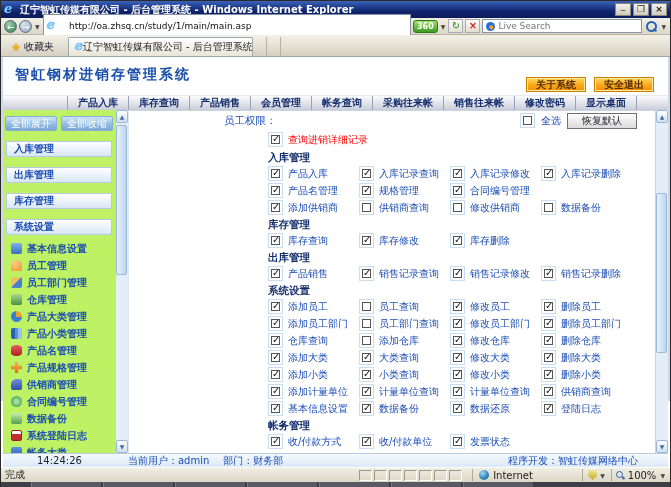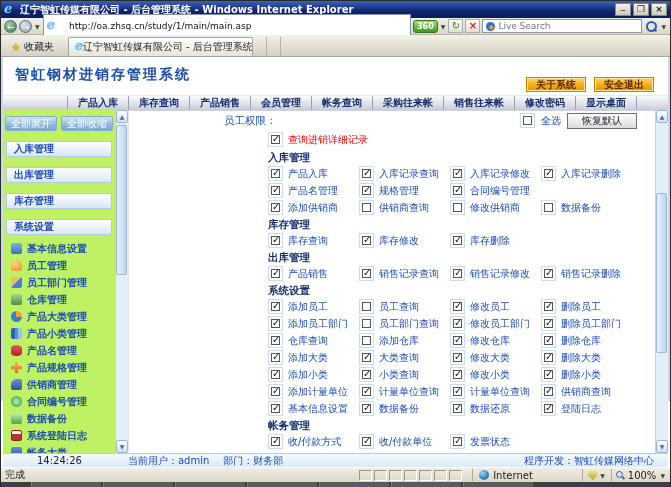--- a/index.html
+++ b/index.html
@@ -117,21 +117,21 @@
   .redrow { height:19px; display:flex; align-items:center; }
   .redrow .clabel { font-size:10px; color:#f00; margin-left:5px; }
 
   
   .pagefooter { height:14px; background:linear-gradient(#f4f9fe,#dce9f6); border-top:1px solid #b8cce0;
     display:flex; align-items:center; font-size:10px; }
   .ftime { margin-left:34px; color:#223; }
   .fuser { margin-left:46px; color:#1b4db5; }
   .fdept { margin-left:14px; color:#1b4db5; }
   .fspacer { flex:1; }
-  .fdev { margin-right:14px; color:#1b4db5; }
+  .fdev { margin-right:30px; color:#1b4db5; }
 
   
   .statusbar { position:absolute; top:466px; left:0; right:0; height:15px; background:linear-gradient(#f0ede2,#dcd7c6);
     border-top:1px solid #fff; display:flex; align-items:center; font-size:10px; color:#222; padding:0 4px; }
   .sdone { flex:1; }
   .seg { width:13px; height:11px; border:1px solid; border-color:#9c9884 #fff #fff #9c9884; margin-left:2px; }
   .zone { display:flex; align-items:center; gap:4px; width:110px; margin-left:10px; border-left:1px solid #b0ab98; padding-left:6px; height:12px; }
   .globe { width:10px; height:10px; border-radius:50%; background:radial-gradient(circle at 35% 30%,#9fd8f0,#2a7fc0 60%,#1a9040); }
   .prot { display:flex; align-items:center; border-left:1px solid #b0ab98; padding:0 5px; height:12px; gap:2px; }
   .shield { width:9px; height:10px; background:linear-gradient(#f0e8a0,#c0a820); clip-path:polygon(0 0,100% 0,100% 60%,50% 100%,0 60%); }

